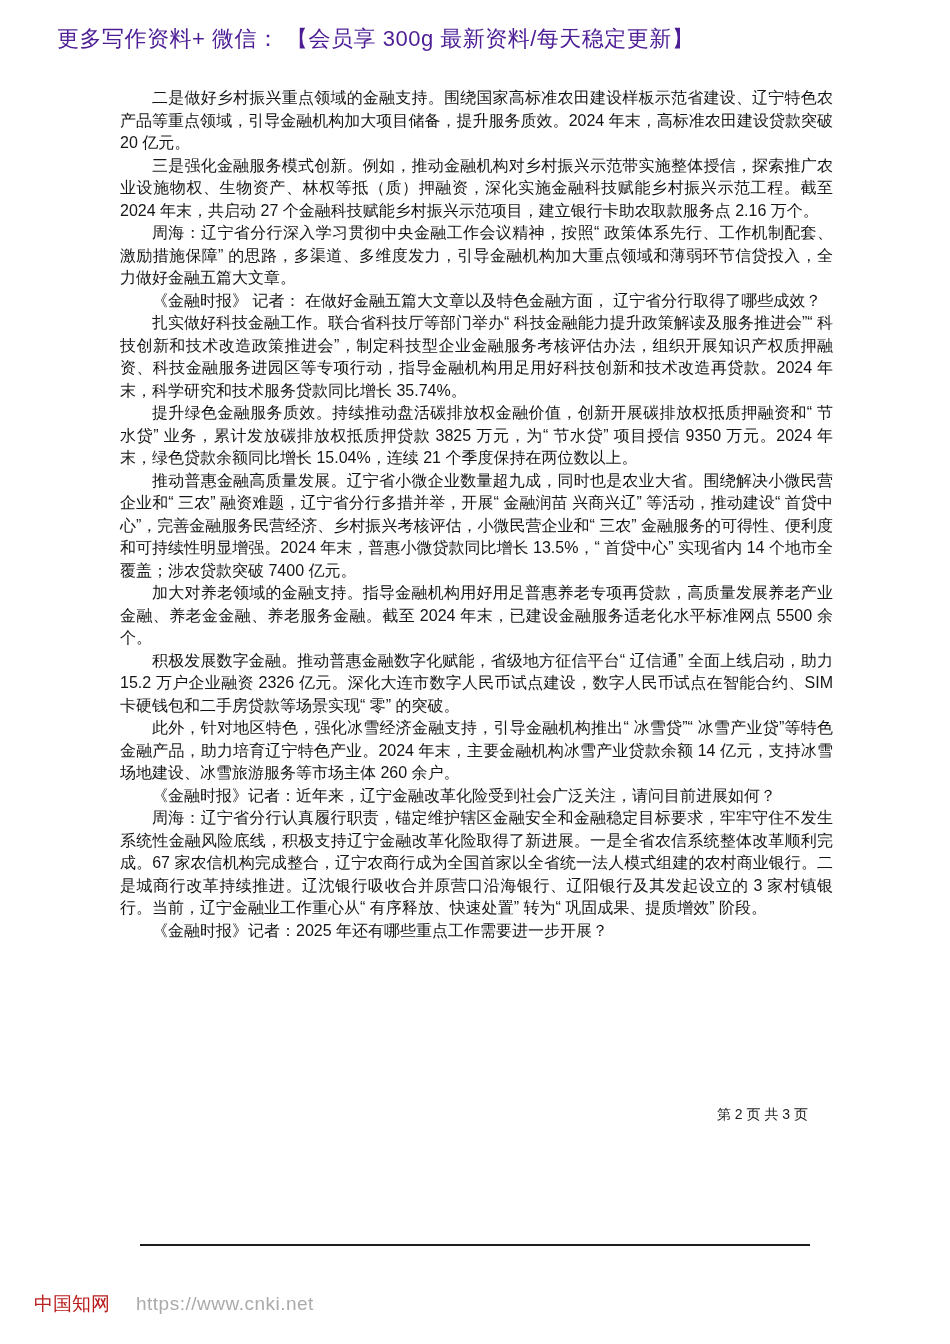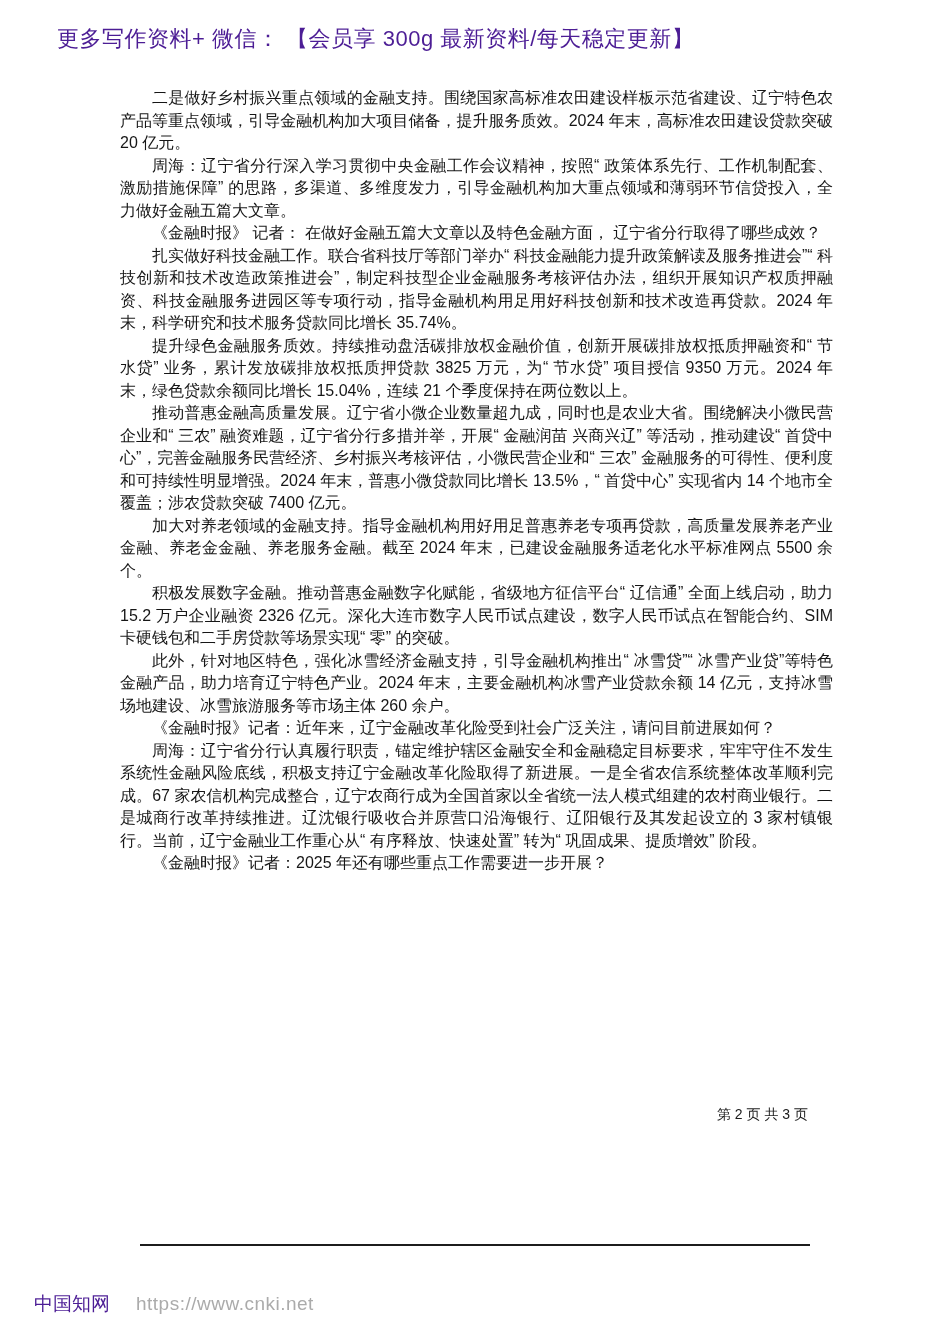--- a/index.html
+++ b/index.html
@@ -58,37 +58,38 @@
   }
   .site-footer {
     position: absolute;
     left: 34px;
     top: 1291px;
     color: #a6a6a6;
     white-space: nowrap;
   }
   .site-footer .brand {
     font-size: 19px;
-    color: #4c1d95;
+    color: #b91c1c;
     margin-right: 26px;
   }
   .site-footer .url {
     font-size: 19px;
     color: #ababab;
     text-decoration: none;
     letter-spacing: 0.5px;
   }
 </style>
 </head>
 <body>
 
 <div class="promo-banner">更多写作资料+ 微信： 【会员享 300g 最新资料/每天稳定更新】</div>
 
 <main class="doc-body">
   <p>二是做好乡村振兴重点领域的金融支持。围绕国家高标准农田建设样板示范省建设、辽宁特色农产品等重点领域，引导金融机构加大项目储备，提升服务质效。2024 年末，高标准农田建设贷款突破 20 亿元。</p>
+  <p>三是强化金融服务模式创新。例如，推动金融机构对乡村振兴示范带实施整体授信，探索推广农业设施物权、生物资产、林权等抵（质）押融资，深化实施金融科技赋能乡村振兴示范工程。截至 2024 年末，共启动 27 个金融科技赋能乡村振兴示范项目，建立银行卡助农取款服务点 2.16 万个。</p>
   <p>周海：辽宁省分行深入学习贯彻中央金融工作会议精神，按照“ 政策体系先行、工作机制配套、激励措施保障” 的思路，多渠道、多维度发力，引导金融机构加大重点领域和薄弱环节信贷投入，全力做好金融五篇大文章。</p>
   <p>《金融时报》 记者： 在做好金融五篇大文章以及特色金融方面， 辽宁省分行取得了哪些成效？</p>
   <p>扎实做好科技金融工作。联合省科技厅等部门举办“ 科技金融能力提升政策解读及服务推进会”“ 科技创新和技术改造政策推进会”，制定科技型企业金融服务考核评估办法，组织开展知识产权质押融资、科技金融服务进园区等专项行动，指导金融机构用足用好科技创新和技术改造再贷款。2024 年末，科学研究和技术服务贷款同比增长 35.74%。</p>
   <p>提升绿色金融服务质效。持续推动盘活碳排放权金融价值，创新开展碳排放权抵质押融资和“ 节水贷” 业务，累计发放碳排放权抵质押贷款 3825 万元，为“ 节水贷” 项目授信 9350 万元。2024 年末，绿色贷款余额同比增长 15.04%，连续 21 个季度保持在两位数以上。</p>
   <p>推动普惠金融高质量发展。辽宁省小微企业数量超九成，同时也是农业大省。围绕解决小微民营企业和“ 三农” 融资难题，辽宁省分行多措并举，开展“ 金融润苗 兴商兴辽” 等活动，推动建设“ 首贷中心”，完善金融服务民营经济、乡村振兴考核评估，小微民营企业和“ 三农” 金融服务的可得性、便利度和可持续性明显增强。2024 年末，普惠小微贷款同比增长 13.5%，“ 首贷中心” 实现省内 14 个地市全覆盖；涉农贷款突破 7400 亿元。</p>
   <p>加大对养老领域的金融支持。指导金融机构用好用足普惠养老专项再贷款，高质量发展养老产业金融、养老金金融、养老服务金融。截至 2024 年末，已建设金融服务适老化水平标准网点 5500 余个。</p>
   <p>积极发展数字金融。推动普惠金融数字化赋能，省级地方征信平台“ 辽信通” 全面上线启动，助力 15.2 万户企业融资 2326 亿元。深化大连市数字人民币试点建设，数字人民币试点在智能合约、SIM 卡硬钱包和二手房贷款等场景实现“ 零” 的突破。</p>
   <p>此外，针对地区特色，强化冰雪经济金融支持，引导金融机构推出“ 冰雪贷”“ 冰雪产业贷”等特色金融产品，助力培育辽宁特色产业。2024 年末，主要金融机构冰雪产业贷款余额 14 亿元，支持冰雪场地建设、冰雪旅游服务等市场主体 260 余户。</p>
   <p>《金融时报》记者：近年来，辽宁金融改革化险受到社会广泛关注，请问目前进展如何？</p>
   <p>周海：辽宁省分行认真履行职责，锚定维护辖区金融安全和金融稳定目标要求，牢牢守住不发生系统性金融风险底线，积极支持辽宁金融改革化险取得了新进展。一是全省农信系统整体改革顺利完成。67 家农信机构完成整合，辽宁农商行成为全国首家以全省统一法人模式组建的农村商业银行。二是城商行改革持续推进。辽沈银行吸收合并原营口沿海银行、辽阳银行及其发起设立的 3 家村镇银行。当前，辽宁金融业工作重心从“ 有序释放、快速处置” 转为“ 巩固成果、提质增效” 阶段。</p>

